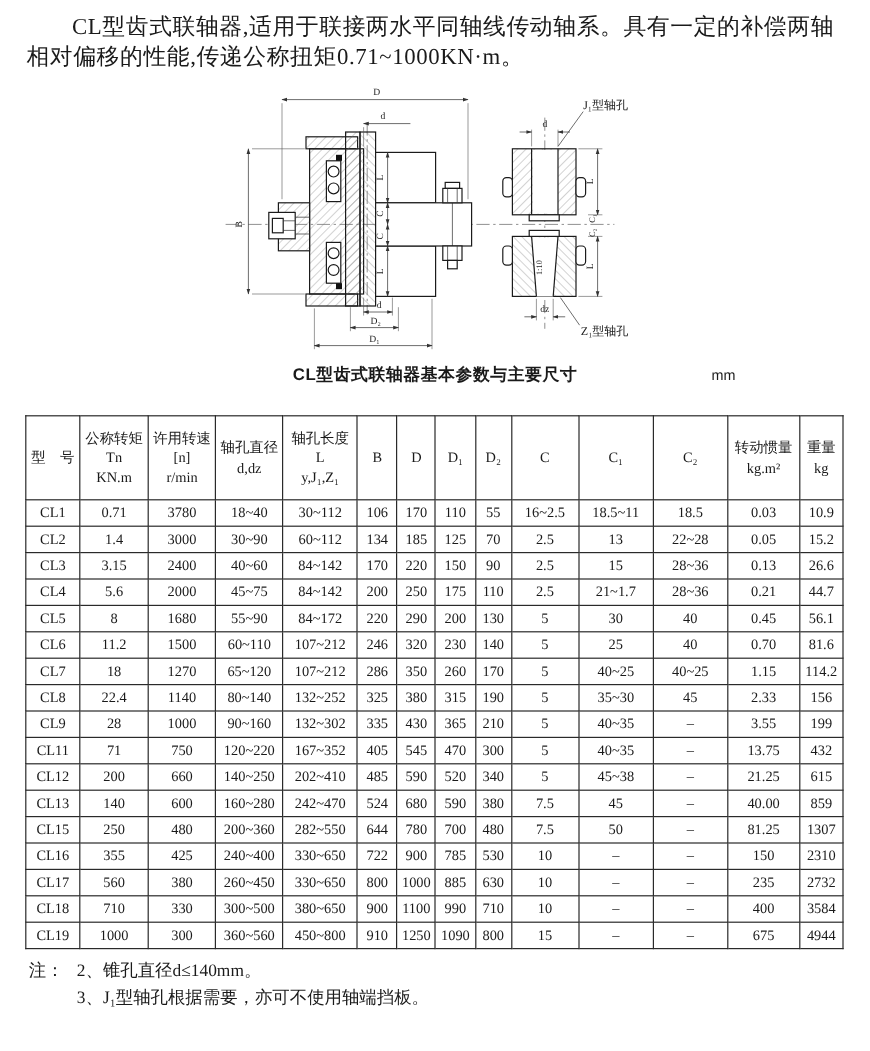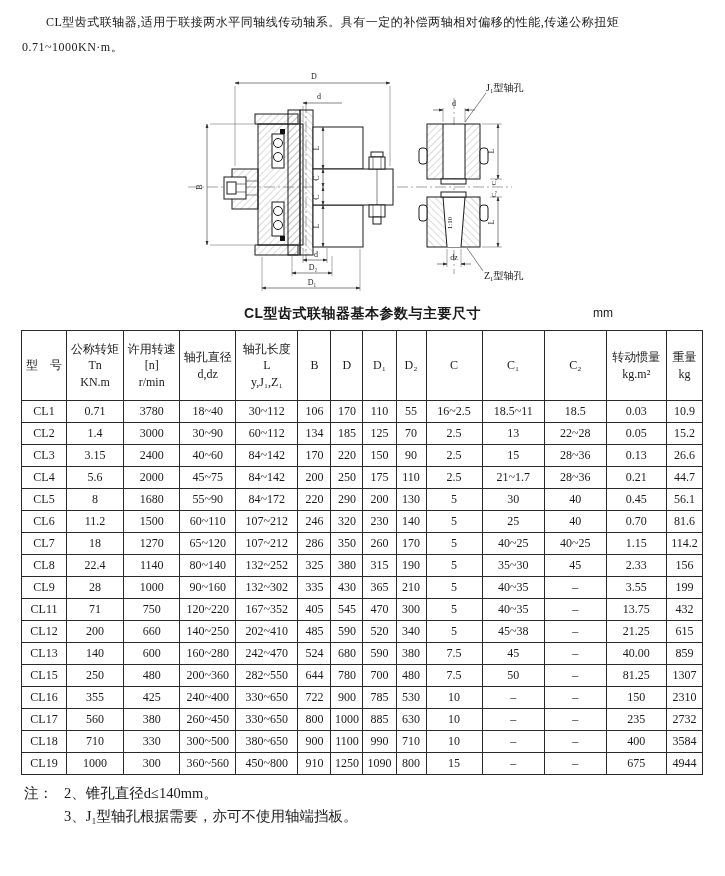--- a/index.html
+++ b/index.html
@@ -4,39 +4,39 @@
 <style>
   html,body{margin:0;padding:0;}
   body{
     width:725px;height:876px;background:#ffffff;color:#1a1a1a;
     font-family:"Liberation Serif","DejaVu Serif",serif;
     overflow:hidden;position:relative;
   }
   
   .intro{
     margin:10px 16px 0 22px;
-    font-size:12px;line-height:25px;
+    font-size:19px;line-height:25px;
     text-indent:2em;letter-spacing:.5px;
   }
   
   .drawing{width:725px;height:238px;margin-top:0;}
   .drawing svg{display:block;}
   .outl{stroke:#1b1b1b;stroke-width:1;fill:none;}
   .wht{stroke:#1b1b1b;stroke-width:1;fill:#ffffff;}
   .h1f{stroke:#1b1b1b;stroke-width:1;fill:url(#hatch1);}
   .h2f{stroke:#1b1b1b;stroke-width:1;fill:url(#hatch2);}
   .dim{stroke:#333;stroke-width:.6;fill:none;}
   .ext{stroke:#555;stroke-width:.5;fill:none;}
   .cl{stroke:#555;stroke-width:.55;fill:none;stroke-dasharray:11 3 2 3;}
   .thin{stroke:#333;stroke-width:.6;fill:none;}
   .dtxt{font-family:"Liberation Serif",serif;font-size:8px;fill:#222;}
   .dtxt2{font-family:"Liberation Serif",serif;font-size:7px;fill:#222;}
   .lbl{font-family:"Liberation Serif",serif;font-size:10px;fill:#1a1a1a;}
   
-  .table-title-row{position:relative;text-align:center;margin:6px 0 6px 0;height:20px;}
+  .table-title-row{position:relative;text-align:center;margin:6px 0 22px 0;height:20px;}
   .table-title{font-family:"Liberation Sans",sans-serif;font-weight:700;font-size:14px;letter-spacing:.5px;}
   .table-unit{position:absolute;right:112px;top:2px;font-family:"Liberation Sans",sans-serif;font-size:12px;}
   
   table.params{
     border-collapse:collapse;table-layout:fixed;
     width:682px;margin-left:21px;
     font-size:12px;
   }
   table.params th,table.params td{
     border:1px solid #2a2a2a;text-align:center;vertical-align:middle;

